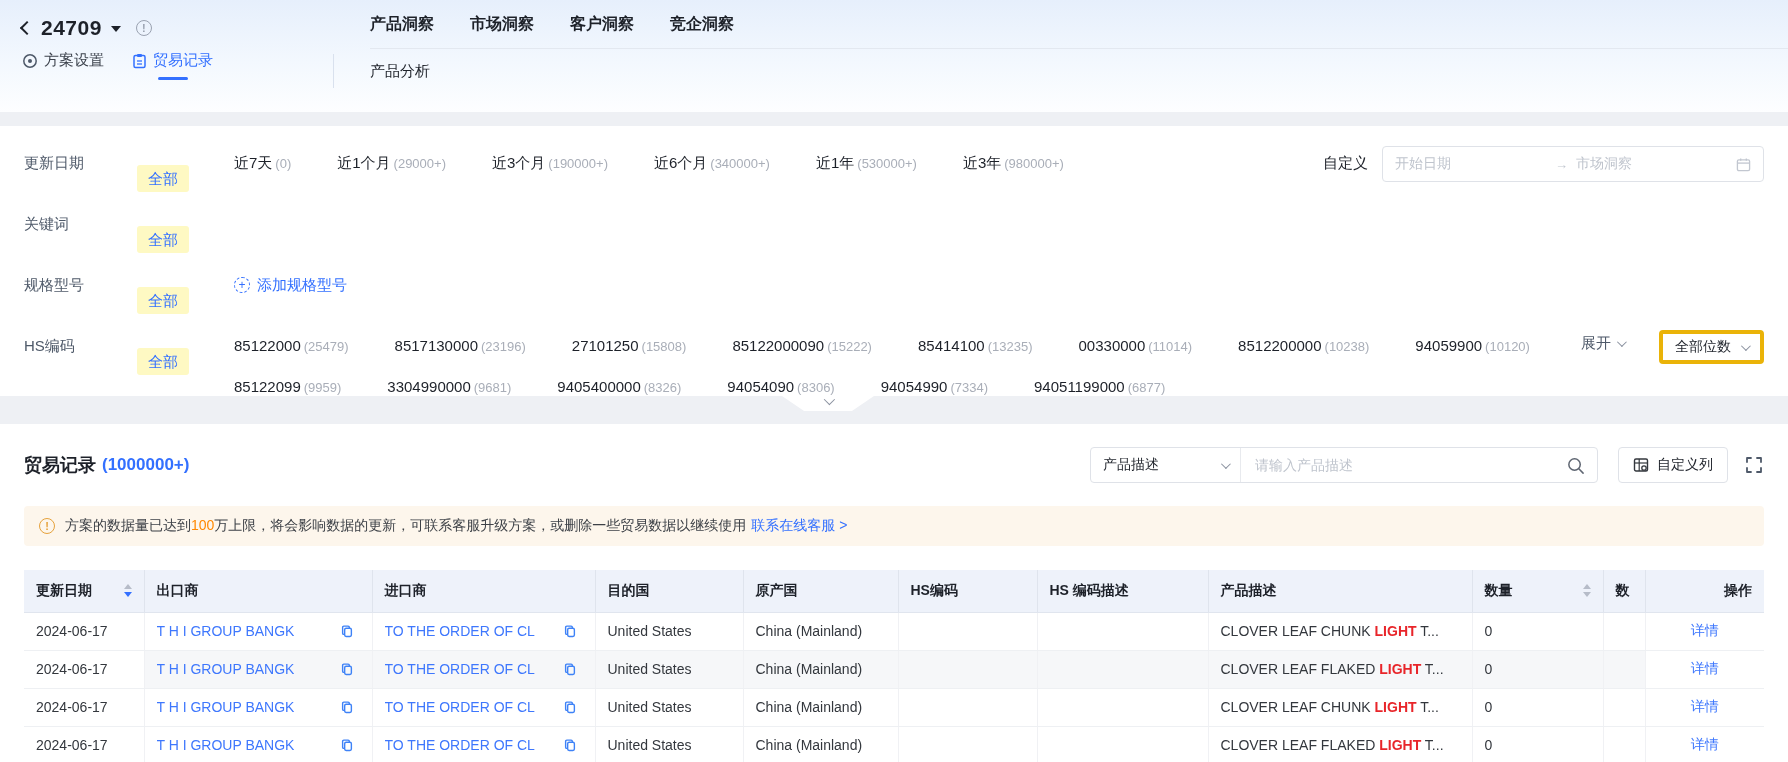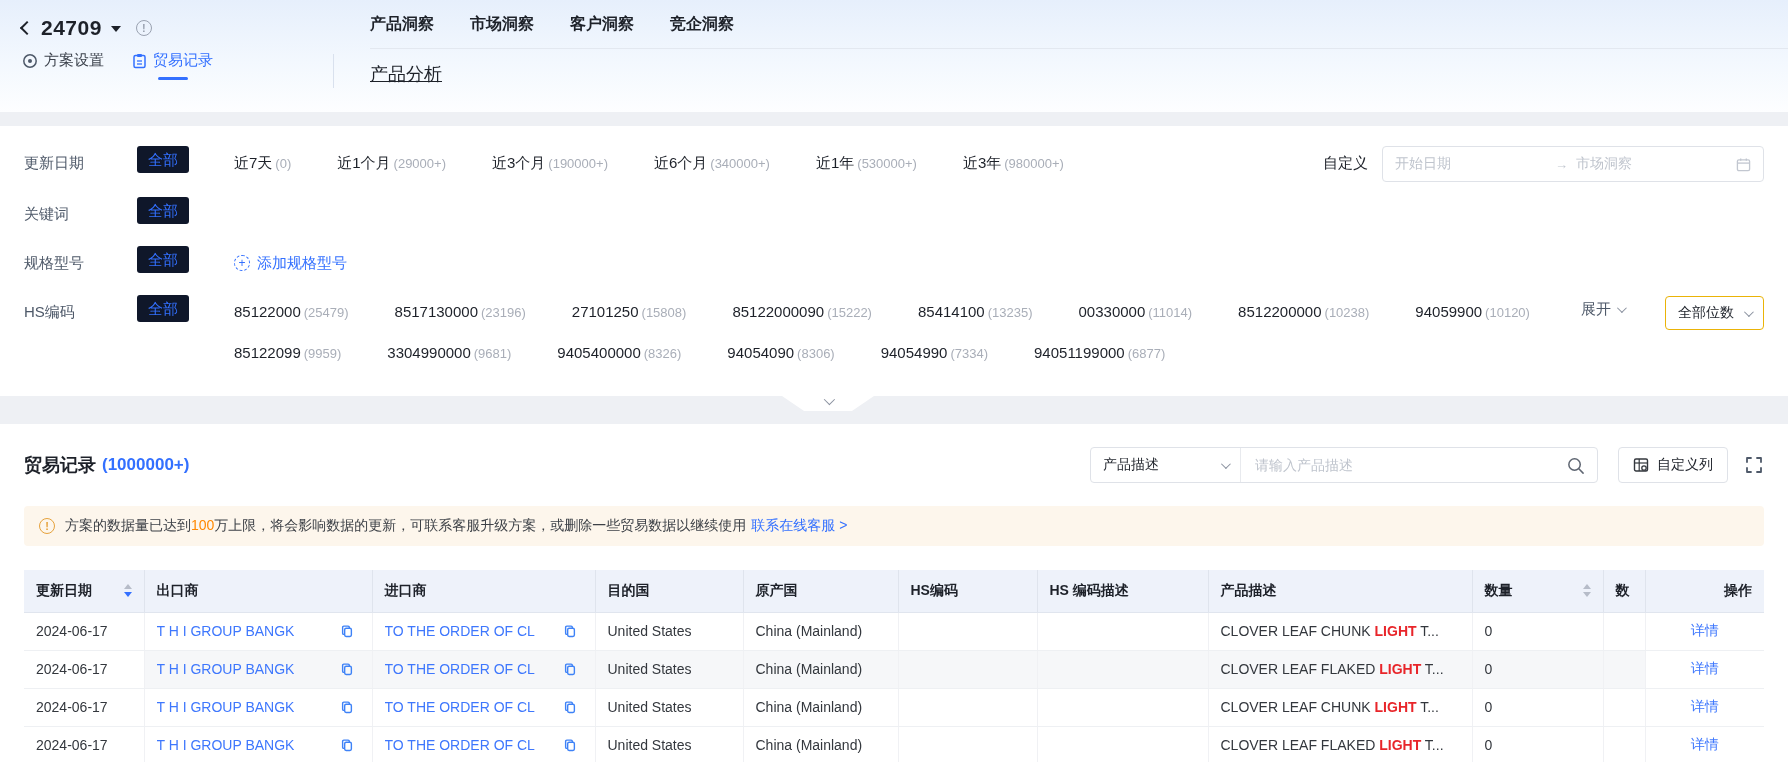--- a/index.html
+++ b/index.html
@@ -14,40 +14,40 @@
   .caret-dn { width:0; height:0; border-left:5px solid transparent; border-right:5px solid transparent; border-top:6px solid #1d2129; margin-top:2px; cursor:pointer; }
   .info-ic { width:16px; height:16px; border:1.4px solid #9aa2b1; border-radius:50%; color:#9aa2b1; font-size:11px; font-weight:700; display:grid; place-items:center; margin-left:6px; line-height:1; }
   .plan-tabs { display:flex; gap:28px; padding-left:22px; margin-top:11px; }
   .ptab { position:relative; display:flex; align-items:center; gap:6px; font-size:15px; color:#3d434d; cursor:pointer; padding-bottom:8px; }
   .ptab.active { color:#3370ff; }
   .ptab.active::after { content:''; position:absolute; left:50%; transform:translateX(-50%); bottom:-2px; width:30px; height:3px; border-radius:2px; background:#3370ff; }
   .hdr-divider { position:absolute; left:333px; top:54px; width:1px; height:34px; background:#d9e1ee; }
   .hdr-right { position:absolute; left:334px; right:0; top:0; bottom:0; padding-left:36px; }
   .top-nav { display:flex; align-items:center; gap:36px; height:49px; border-bottom:1px solid #e3e8f0; }
   .nav-item { font-size:16px; font-weight:600; color:#1d2129; cursor:pointer; }
-  .sub-nav { margin-top:13px; font-size:18px; color:#1d2129; cursor:pointer;text-decoration:underline; }
+  .sub-nav { margin-top:13px; font-size:15px; color:#1d2129; cursor:pointer; }
 
   
   .filter-card { position:relative; margin-top:14px; background:#fff; padding:20px 24px 10px 24px; height:270px; }
   .frow { position:relative; display:flex; align-items:flex-start; margin-bottom:15px; }
   .flabel { flex:none; width:113px; font-size:15px; color:#4e5969; line-height:34px; }
-  .fall { flex:none; font-size:15px; color:#3370ff; background:#0f172a; border-radius:3px; padding:0 11px; line-height:27px; margin-top:0; margin-right:45px; cursor:pointer; }
+  .fall { flex:none; font-size:15px; color:#3370ff; background:#fef9c3; border-radius:3px; padding:0 11px; line-height:27px; margin-top:19px; margin-right:45px; cursor:pointer; }
   .fopts { flex:1; display:flex; flex-wrap:wrap; align-items:center; column-gap:46px; row-gap:6px; min-height:34px; }
   .opt { line-height:34px; cursor:pointer; white-space:nowrap; }
   .opt-t { font-size:15px; color:#1d2129; }
   .opt-c { font-size:13px; color:#a9aeb8; margin-left:3px; }
   .custom-lbl { font-size:15px; color:#1d2129; line-height:34px; cursor:pointer; }
   .date-box { display:flex; align-items:center; width:382px; height:36px; border:1px solid #dfe2e8; border-radius:4px; padding:0 12px; gap:8px; background:#fff; cursor:pointer; }
   .date-ph { flex:1; font-size:14px; color:#bfc4cd; }
   .date-arrow { color:#c2c7d0; font-size:13px; }
   .add-spec { display:flex; align-items:center; gap:7px; color:#3370ff; font-size:15px; line-height:34px; cursor:pointer; }
   .add-ic { width:16px; height:16px; border:1px dashed #3370ff; border-radius:50%; display:grid; place-items:center; font-size:12px; line-height:1; padding-bottom:1px; }
   .hs-opts { padding-right:210px; }
   .hs-expand { position:absolute; right:140px; top:5px; display:flex; align-items:center; gap:6px; font-size:15px; color:#4e5969; cursor:pointer; }
-  .hs-digits { position:absolute; right:0; top:1px; display:flex; align-items:center; gap:10px; height:34px; padding:0 12px; border:1px solid #eab308; border-radius:4px; background:#fff; font-size:14px; color:#1d2129; cursor:pointer; }
+  .hs-digits { position:absolute; right:0; top:1px; display:flex; align-items:center; gap:10px; height:34px; padding:0 12px; border:4px solid #eab308; border-radius:4px; background:#fff; font-size:14px; color:#1d2129; cursor:pointer; }
   .chev { display:inline-block; width:7px; height:7px; border-right:1.5px solid #8a919f; border-bottom:1.5px solid #8a919f; transform:rotate(45deg) translateY(-2px); }
   .collapse-tab { position:absolute; top:100%; left:782px; width:92px; height:15px; background:#fff; clip-path:polygon(0 0,100% 0,76% 100%,24% 100%); display:grid; place-items:start center; cursor:pointer; }
   .collapse-tab .chev { width:8px; height:8px; margin-top:1px; }
 
   
   .records-card { position:relative; margin-top:28px; background:#fff; padding:0 24px; height:400px; }
   .rhead { display:flex; align-items:center; padding-top:22px; height:60px; }
   .rtitle { font-size:18px; font-weight:700; color:#1d2129; }
   .rcount { font-size:17px; font-weight:600; color:#3370ff; margin-left:6px; }
   .rhead-spacer { flex:1; }

